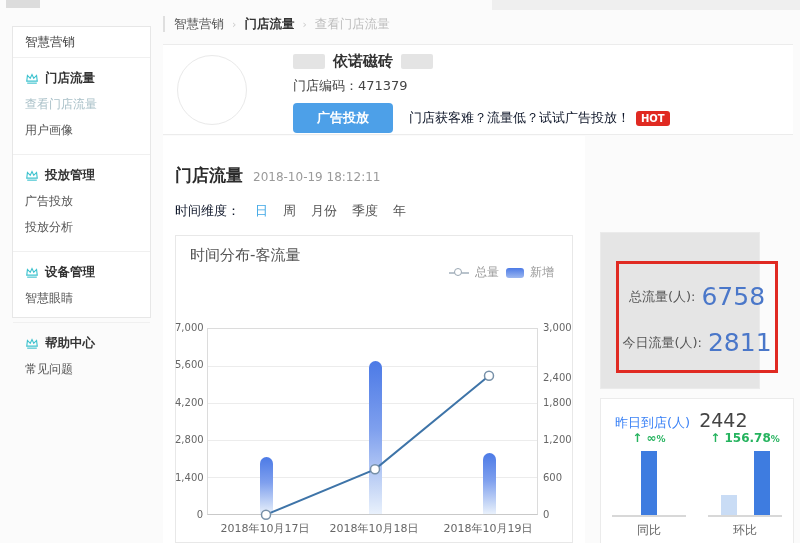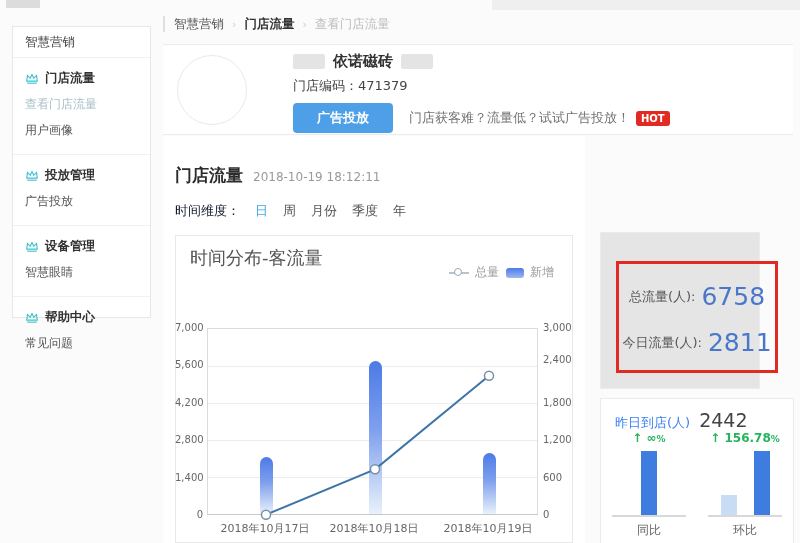--- a/index.html
+++ b/index.html
@@ -35,37 +35,37 @@
   .store-card{left:163px;top:44px;width:630px;height:91px;background:#fff;border-top:1px solid #ececec;border-bottom:1px solid #ececec;}
   .avatar{position:absolute;left:14px;top:10px;width:70px;height:70px;border-radius:50%;background:#fff;border:1px solid #e9e9e9;}
   .store-info{position:absolute;left:130px;top:7px;}
   .name-row{display:flex;align-items:center;gap:8px;}
   .chip{width:32px;height:15px;background:#e4e4e4;border-radius:2px;}
   .store-name{font-size:15px;font-weight:bold;color:#333;}
   .code-row{margin-top:6px;font-size:13px;color:#444;}
   .action-row{margin-top:8px;display:flex;align-items:center;}
   .ad-btn{display:inline-block;background:var(--accent);color:#fff;font-size:13px;font-weight:bold;
     padding:6px 24px;border-radius:4px;border:none;cursor:pointer;}
-  .promo{margin-left:16px;font-size:13px;color:#737373;}
+  .promo{margin-left:16px;font-size:13px;color:#0f172a;}
   .hot{margin-left:6px;background:var(--ann-red);color:#fff;font-size:10px;font-weight:bold;
     padding:2px 5px;border-radius:3px;}
 
   
   .main-panel{left:163px;top:136px;width:422px;height:407px;background:#fff;}
   .main-title-row{position:absolute;left:12px;top:28px;display:flex;align-items:baseline;gap:10px;}
   .main-title{font-size:17px;font-weight:bold;color:#2b2b2b;}
   .timestamp{font-size:12px;color:#9a9a9a;}
   .time-row{position:absolute;left:12px;top:66px;display:flex;align-items:center;gap:15px;font-size:13px;color:#555;}
   .time-label{color:#0f172a;}
   .time-opt{cursor:pointer;color:#555;}
   .time-opt.active{color:#3fa7e5;}
 
   
   .chart-card{position:absolute;left:12px;top:99px;width:398px;height:308px;background:#fff;border:1px solid #e8e8e8;}
-  .chart-title{position:absolute;left:14px;top:10px;font-size:18px;color:#555;}
+  .chart-title{position:absolute;left:14px;top:10px;font-size:15px;color:#555;}
   .legend{position:absolute;right:18px;top:28px;display:flex;flex-direction:row;gap:7px;align-items:flex-end;}
   .legend-item{display:flex;align-items:center;gap:6px;font-size:12px;color:#999;cursor:pointer;}
   .lg-line{position:relative;width:20px;height:2px;background:#b9c3cc;display:inline-block;}
   .lg-circle{position:absolute;left:5px;top:-4px;width:8px;height:8px;border-radius:50%;background:#fff;border:1.5px solid #9aa7b3;}
   .lg-bar{width:18px;height:10px;border-radius:3px;background:linear-gradient(180deg,var(--bar-grad-top),#9db8f0);}
   .plot{position:absolute;left:31px;top:92px;width:331px;height:187px;border:1px solid #dcdcdc;border-bottom:1px solid #c9c9c9;background:#fff;}
   .gridline{position:absolute;left:0;width:100%;height:1px;background:#ececec;}
   .bar{position:absolute;bottom:0;width:13px;border-radius:7px 7px 0 0;
     background:linear-gradient(180deg,#4c7ae6 0%,#7fa0ee 45%,#ccdbf7 85%,#e9f1fc 100%);}
   .line-svg{position:absolute;left:0;top:0;overflow:visible;}
@@ -123,20 +123,21 @@
 
     <div class="side-section">
       <div class="side-title">
         <svg class="crown" width="14" height="13" viewBox="0 0 16 14">
             <path d="M2 10 L2.8 3.5 L6 6.8 L8 2.5 L10 6.8 L13.2 3.5 L14 10 Z" fill="none" stroke="#3fc3cf" stroke-width="1.3"></path>
             <line x1="2.5" y1="12.3" x2="13.5" y2="12.3" stroke="#3fc3cf" stroke-width="1.3"></line>
           </svg>
         <span>投放管理</span>
       </div>
       <div class="side-item">广告投放</div>
+      <div class="side-item">投放分析</div>
     </div>
 
     <div class="side-section">
       <div class="side-title">
         <svg class="crown" width="14" height="13" viewBox="0 0 16 14">
             <path d="M2 10 L2.8 3.5 L6 6.8 L8 2.5 L10 6.8 L13.2 3.5 L14 10 Z" fill="none" stroke="#3fc3cf" stroke-width="1.3"></path>
             <line x1="2.5" y1="12.3" x2="13.5" y2="12.3" stroke="#3fc3cf" stroke-width="1.3"></line>
           </svg>
         <span>设备管理</span>
       </div>
@@ -213,21 +214,21 @@
       </div>
 
       <span class="tick left" style="top:86px">7,000</span>
       <span class="tick left" style="top:123px">5,600</span>
       <span class="tick left" style="top:161px">4,200</span>
       <span class="tick left" style="top:198px">2,800</span>
       <span class="tick left" style="top:236px">1,400</span>
       <span class="tick left" style="top:273px">0</span>
 
       <span class="tick right" style="top:86px">3,000</span>
-      <span class="tick right" style="top:118px">2,400</span>
+      <span class="tick right" style="top:136px">2,400</span>
       <span class="tick right" style="top:161px">1,800</span>
       <span class="tick right" style="top:198px">1,200</span>
       <span class="tick right" style="top:236px">600</span>
       <span class="tick right" style="top:273px">0</span>
 
       <div class="plot">
         <div class="gridline" style="top:20%"></div>
         <div class="gridline" style="top:40%"></div>
         <div class="gridline" style="top:60%"></div>
         <div class="gridline" style="top:80%"></div>

